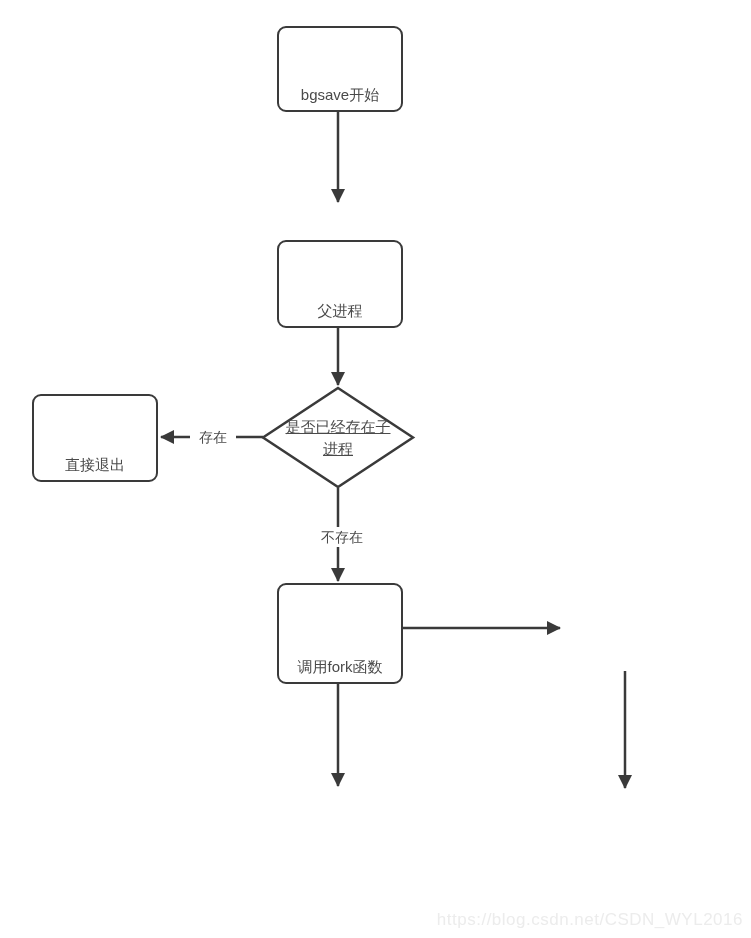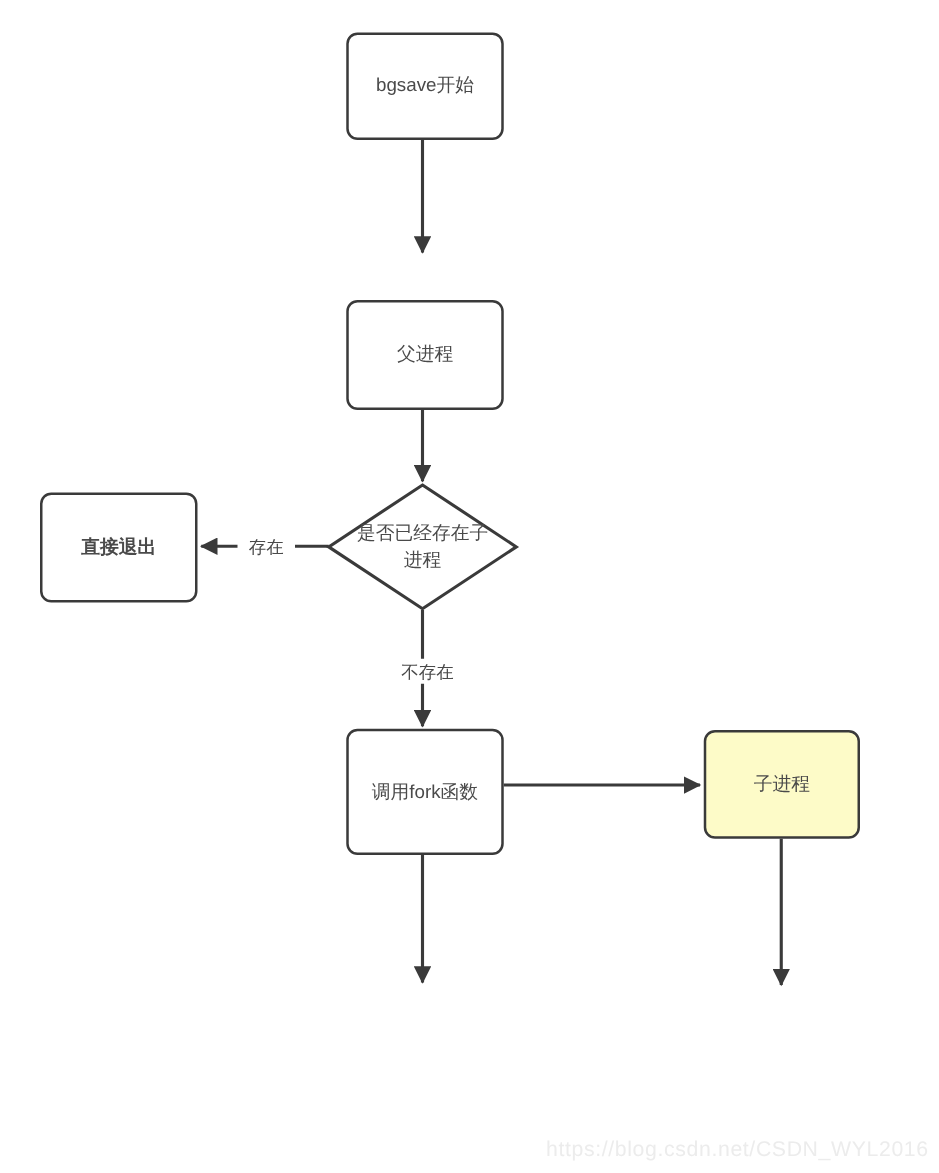--- a/index.html
+++ b/index.html
@@ -31,40 +31,41 @@
     stroke-width: 2.5;
     stroke-linejoin: miter;
   }
   .node {
     position: absolute;
     box-sizing: border-box;
     border: 2.5px solid #3a3a3a;
     border-radius: 9px;
     background: #ffffff;
     display: flex;
-    align-items: center;
+    align-items: flex-end;
     justify-content: center;
     text-align: center;
     font-size: 15px;
     line-height: 22px;
     color: #4a4a4a;
     padding: 4px 10px;
   }
   .node.yellow {
     background: #fdfbc8;
   }
   .diamond-label {
     position: absolute;
     left: 279px;
     top: 416px;
     width: 118px;
     text-align: center;
     font-size: 15px;
     line-height: 22px;
     color: #4a4a4a;
+    text-decoration: underline;
   }
   .edge-label {
     position: absolute;
     background: #ffffff;
     font-size: 14px;
     line-height: 20px;
     color: #4a4a4a;
     text-align: center;
     padding: 0 2px;
   }
@@ -114,31 +115,28 @@
   <div class="node" style="left:277px; top:26px; width:126px; height:86px;">
     <span>bgsave开始</span>
   </div>
 
   <div class="node" style="left:277px; top:204px; width:126px; height:88px;margin-top:36px;">
     <span>父进程</span>
   </div>
 
   <div class="diamond-label">是否已经存在子进程</div>
 
-  <div class="node" style="left:32px; top:394px; width:126px; height:88px;font-weight:bold;">
+  <div class="node" style="left:32px; top:394px; width:126px; height:88px;">
     <span>直接退出</span>
   </div>
 
   <div class="node" style="left:277px; top:583px; width:126px; height:101px;">
     <span>调用fork函数</span>
   </div>
 
-  <div class="node yellow" style="left:563px; top:584px; width:125px; height:87px;">
-    <span>子进程</span>
-  </div>
 
 
 
   <div class="edge-label exists">存在</div>
 
   <div class="edge-label not-exists">不存在</div>
 
   <div class="watermark">https://blog.csdn.net/CSDN_WYL2016</div>
 
 </div>

